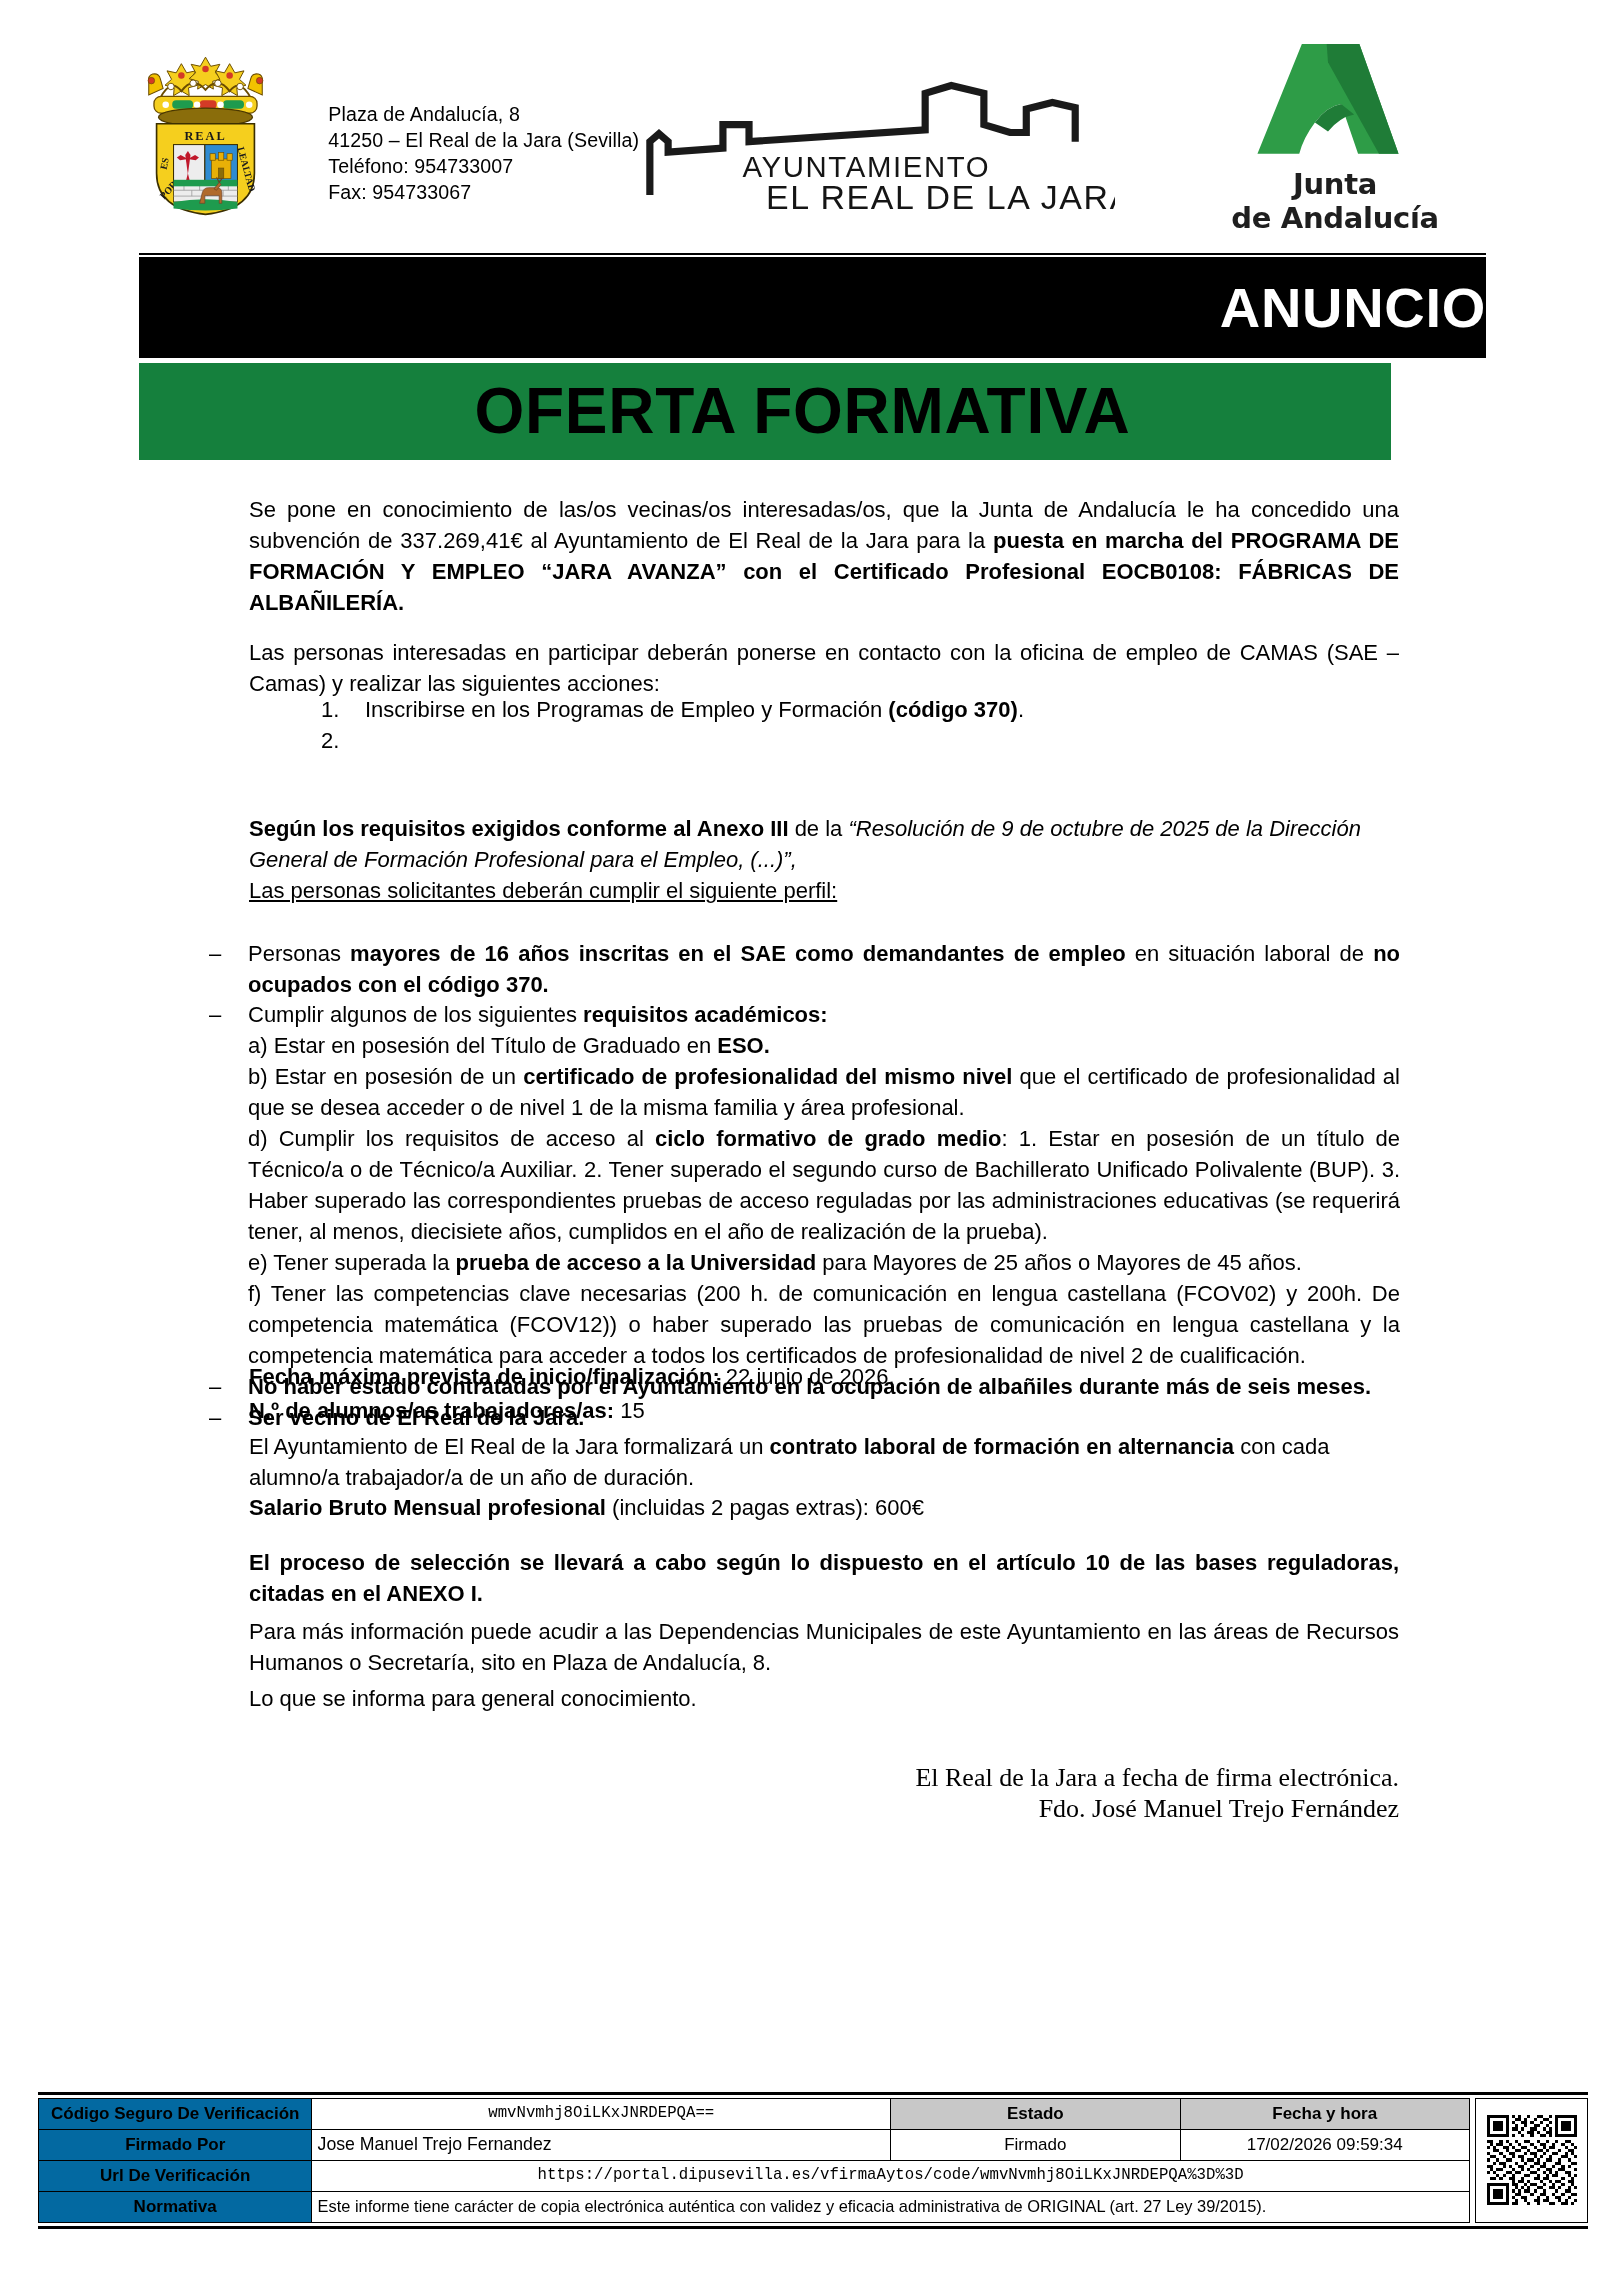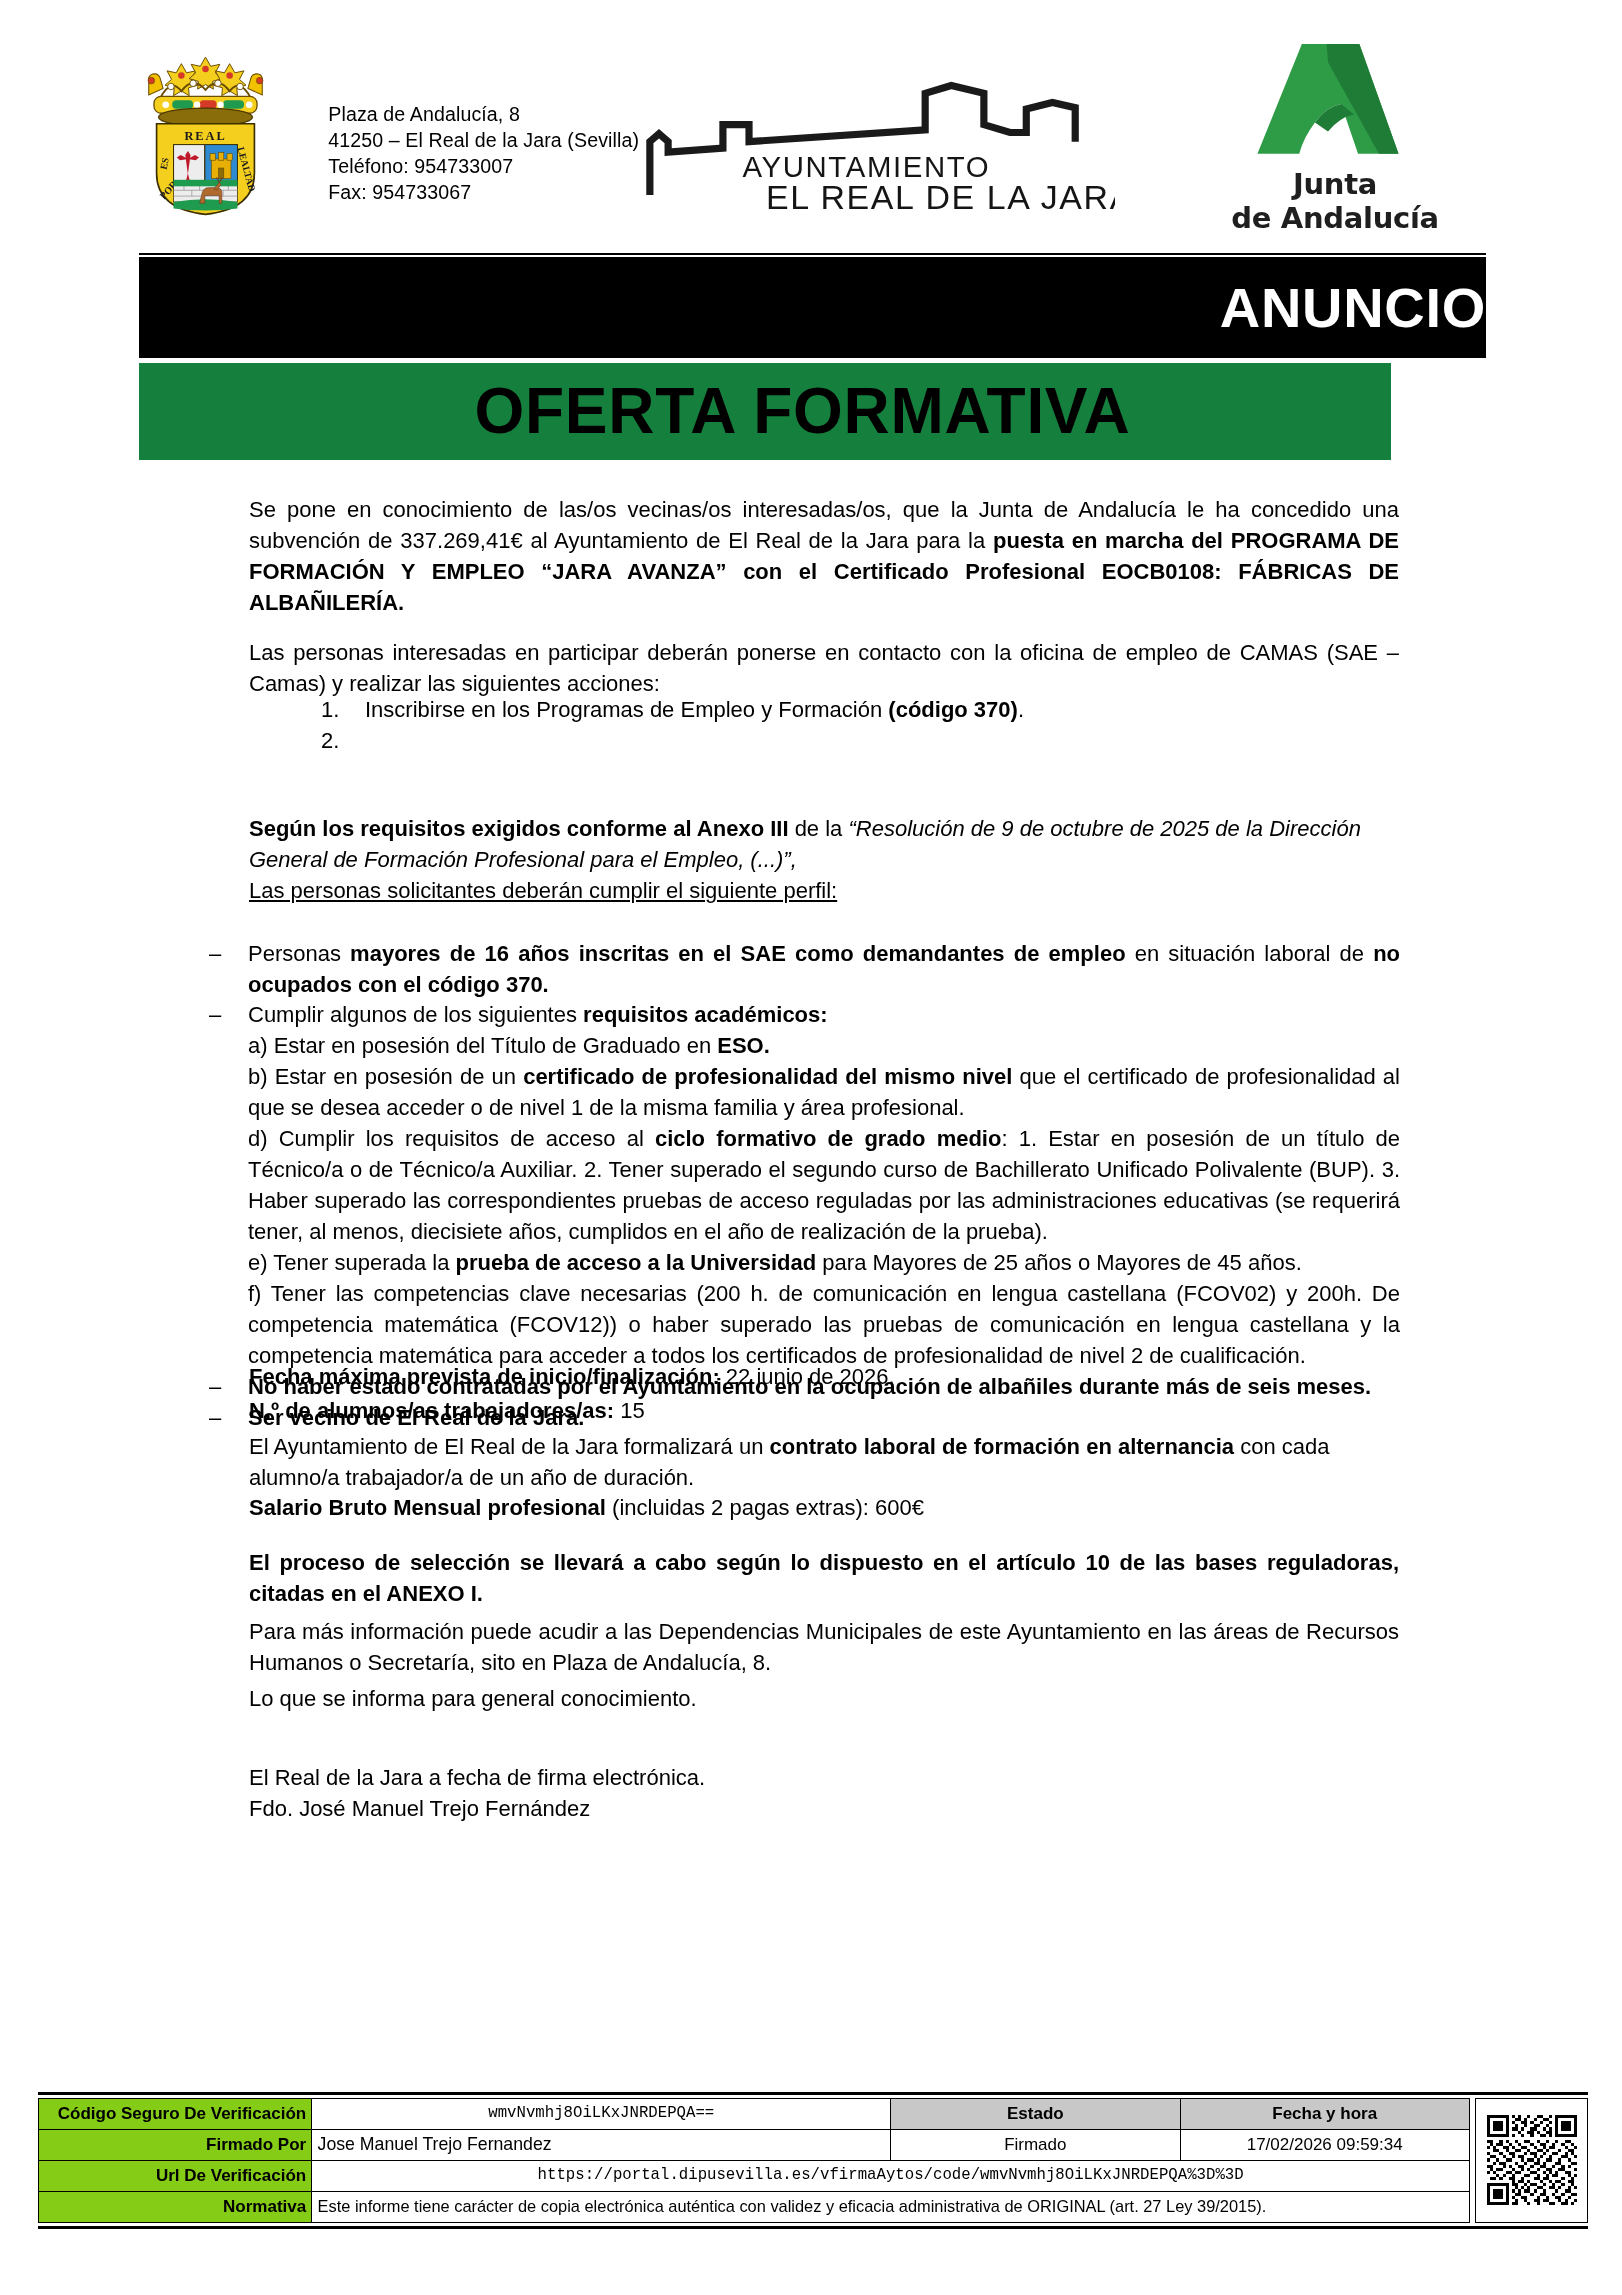--- a/index.html
+++ b/index.html
@@ -164,23 +164,24 @@
   }
   .dlist .sub {
     text-align: justify;
   }
 
   
   .sign {
     position: absolute;
     left: 249px;
     width: 1150px;
-    text-align: left;
-    font-size: 22px;
+    text-align: right;
+    font-size: 26px;
     line-height: 31px;
+    font-family: Liberation Serif, serif;
   }
 
   
   .vt-wrap {
     position: absolute;
     left: 38px; top: 2092px;
     width: 1550px;
   }
   .vt-outer-top, .vt-outer-bot {
     width: 1550px;
@@ -200,22 +201,22 @@
     font-size: 16.4px;
   }
   table.vt td {
     border: 1.3px solid #000;
     height: 30px;
     padding: 0 5.2px;
     vertical-align: middle;
     line-height: 19.6px;
   }
   td.lbl {
-    background: #84cc16;
-    text-align: right;
+    background: #0369a1;
+    text-align: center;
     font-weight: bold;
     width: 262px;
     font-size: 17px;
   }
   td.hdr {
     background: #c8c8c8;
     text-align: center;
     font-weight: bold;
     font-size: 17px;
   }

